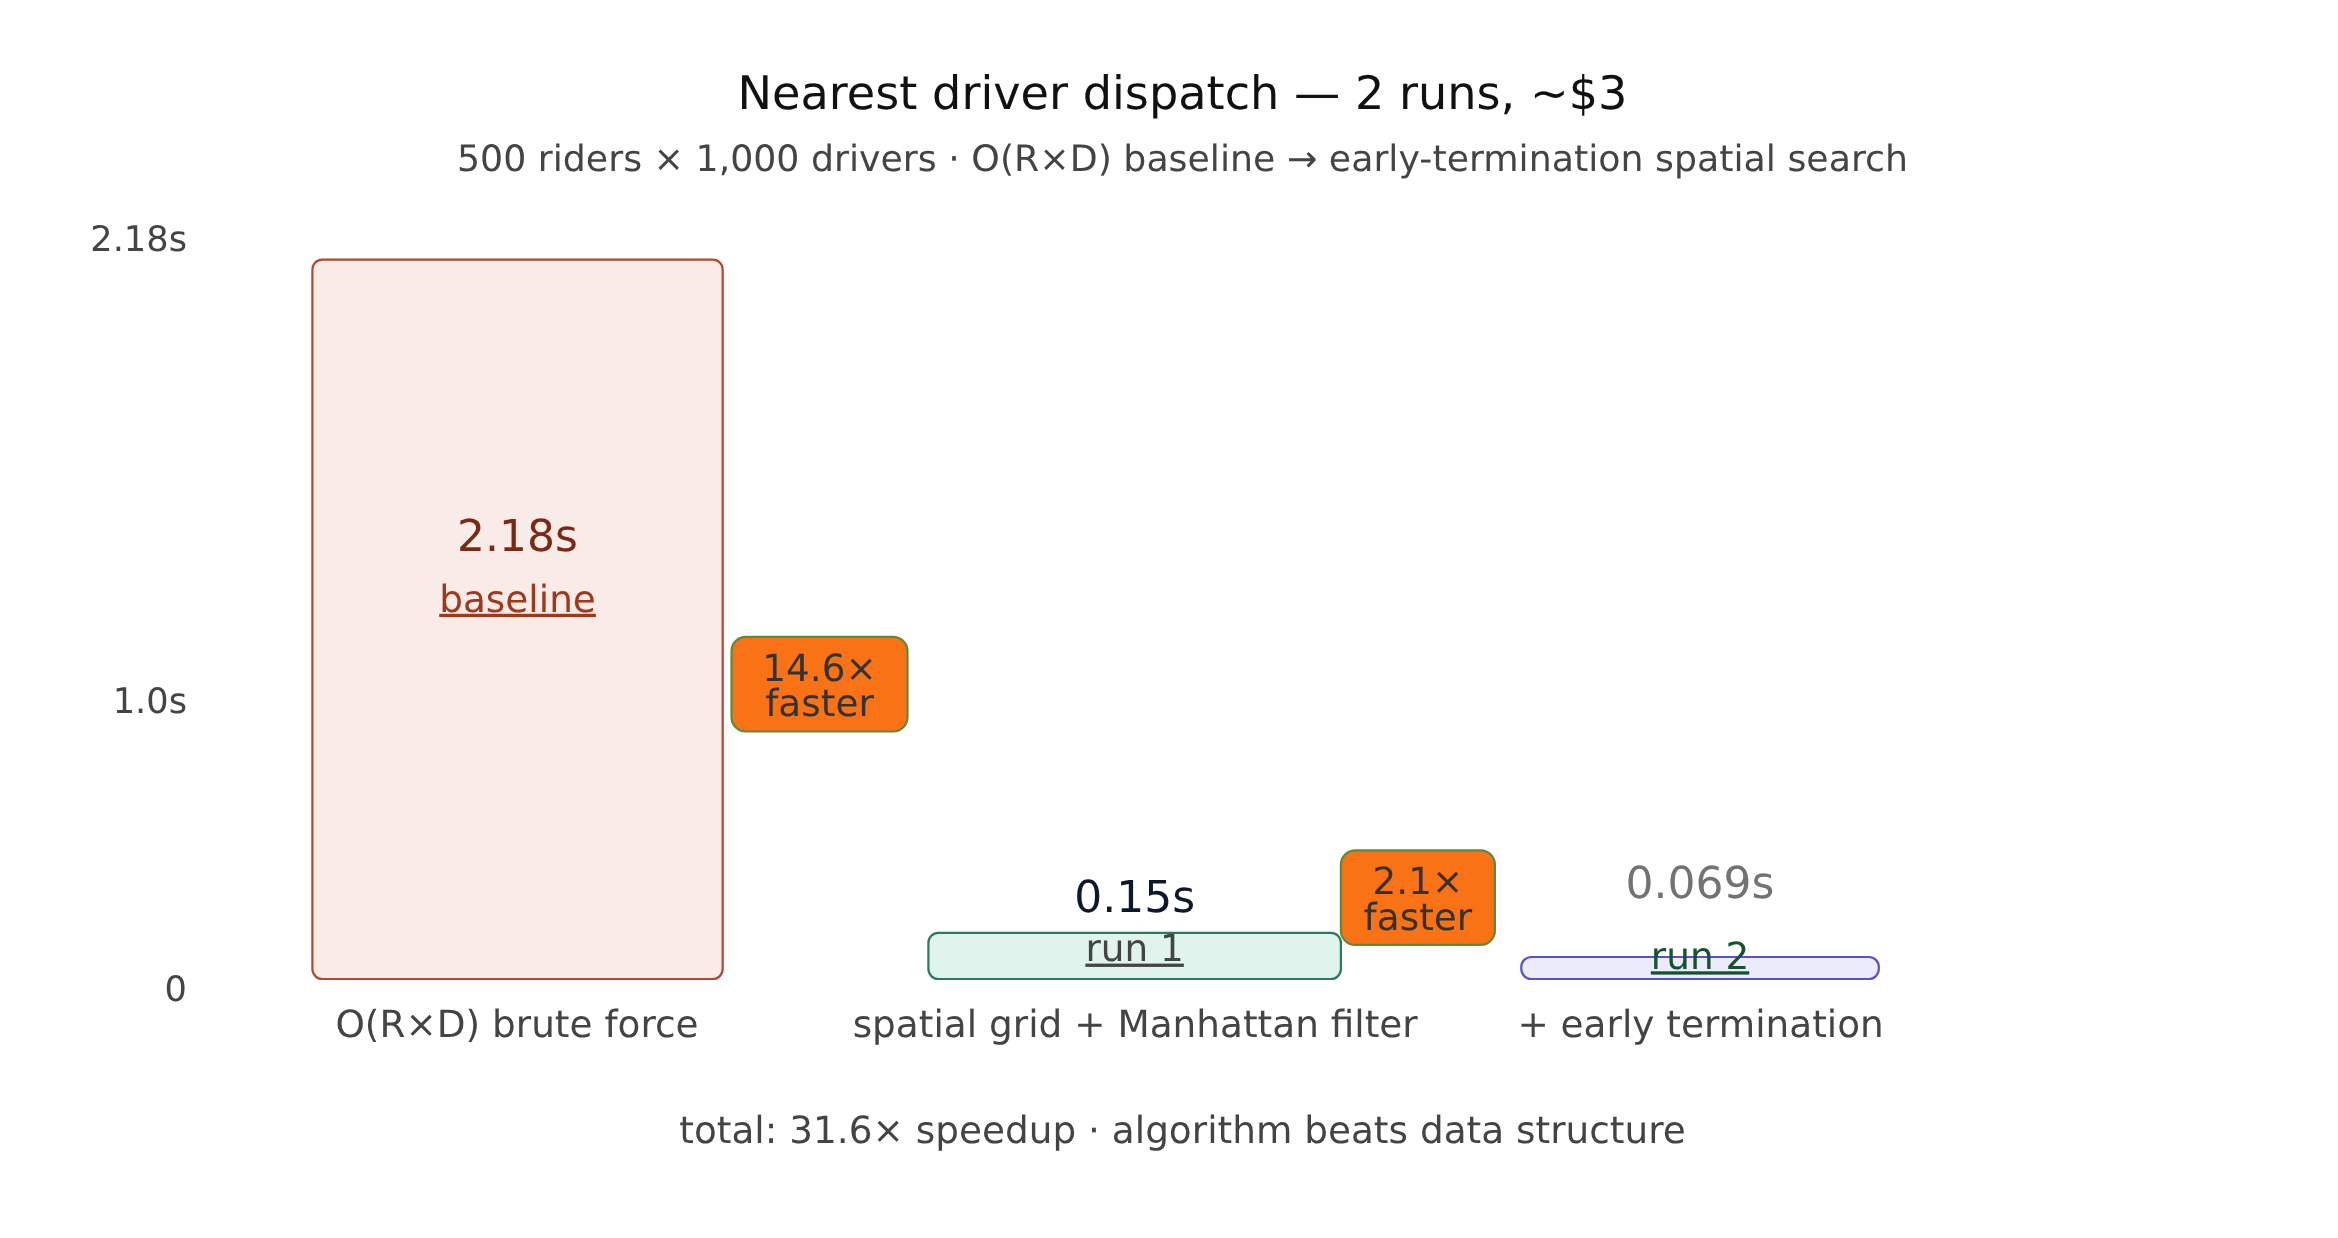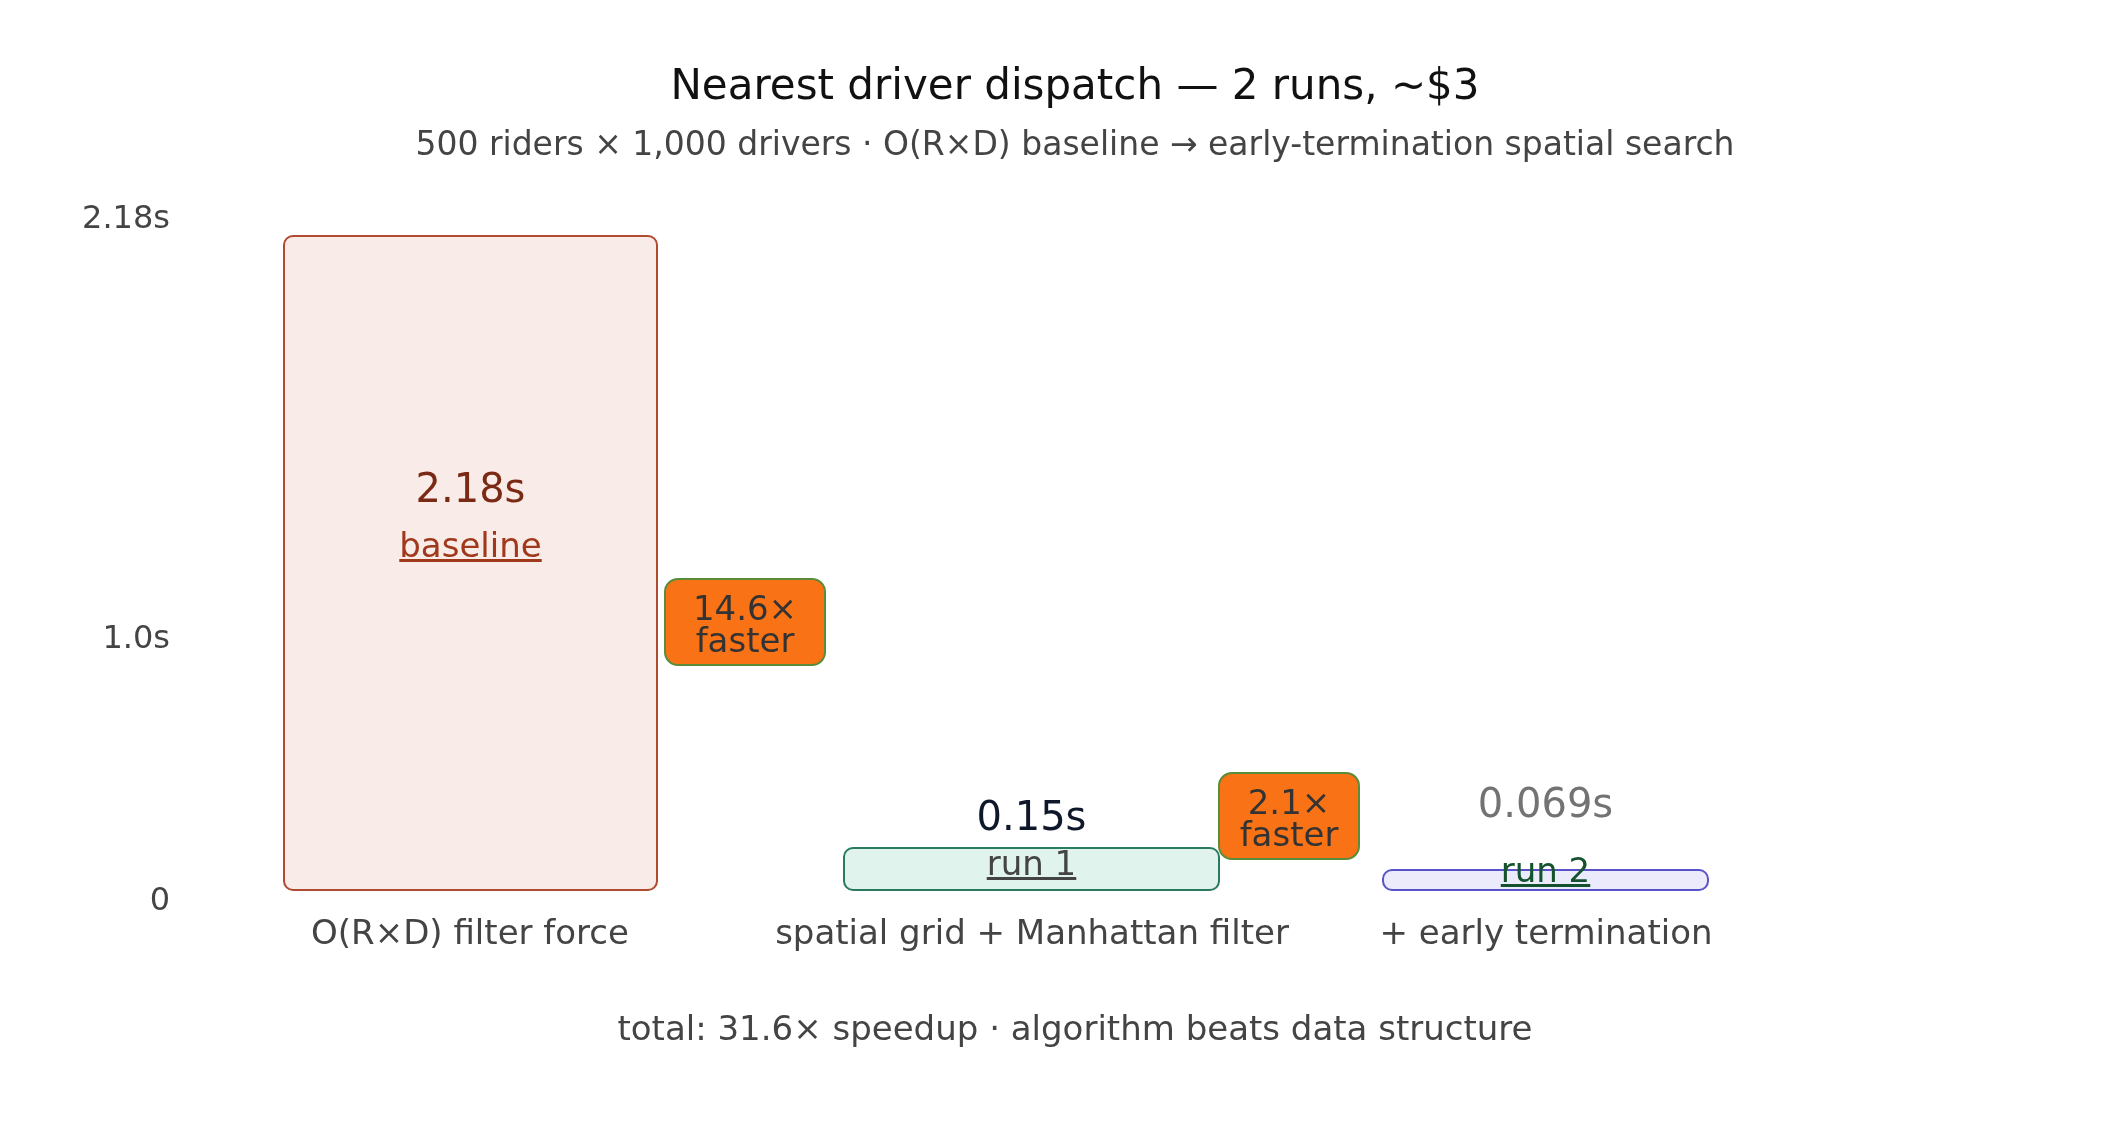--- a/index.html
+++ b/index.html
@@ -45,17 +45,17 @@
 
 <div class="abs badge" style="left:1218px; top:772px; width:142px; height:88px;">
   <div>2.1×</div>
   <div>faster</div>
 </div>
 
 <div class="abs bar bar2" style="left:1382px; top:869px; width:327px; height:22px;"></div>
 <div class="abs barval" style="left:1382px; width:327px; top:780px; color:#737373;">0.069s</div>
 <div class="abs barsub" style="left:1382px; width:327px; top:850px; color:#14532d;">run 2</div>
 
-<div class="abs xlabel" style="left:190px; top:912px;">O(R×D) filter force</div>
+<div class="abs xlabel" style="left:190px; top:912px;">O(R×D) brute force</div>
 <div class="abs xlabel" style="left:752px; top:912px;">spatial grid + Manhattan filter</div>
 <div class="abs xlabel" style="left:1266px; top:912px;">+ early termination</div>
 
 <div class="abs footer">total: 31.6× speedup · algorithm beats data structure</div>
 
 </body></html>

